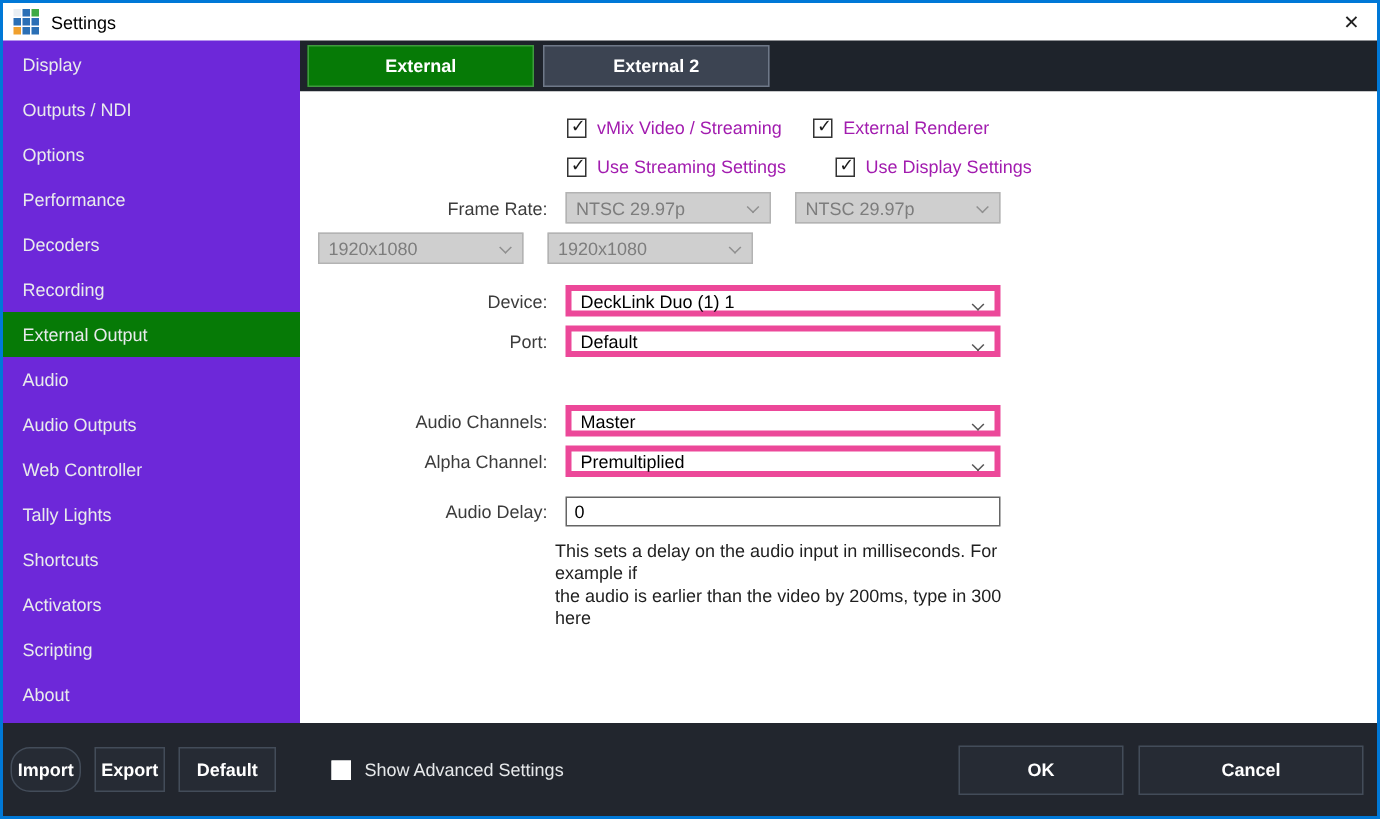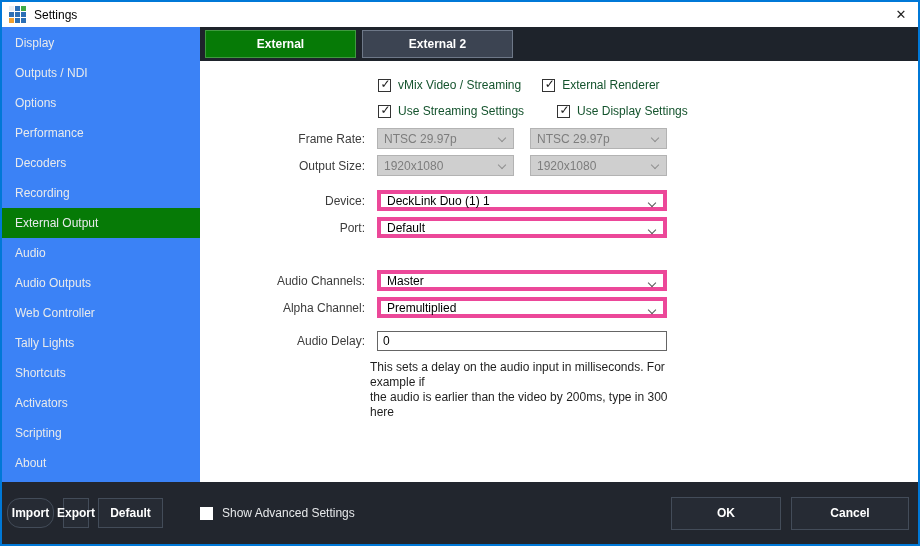--- a/index.html
+++ b/index.html
@@ -18,21 +18,21 @@
   .vmix-logo { display:grid; grid-template-columns:repeat(3,5px); grid-template-rows:repeat(3,5px); gap:1px; margin-right:8px; }
   .vmix-logo i { display:block; }
   .c-blue{background:#2b6fb5}.c-green{background:#3faa44}.c-orange{background:#f0a02e}.c-light{background:#e9eef3}
   .title-text { font-size:12px; color:#000; }
   .close-btn {
     margin-left:auto; width:34px; height:25px; display:flex; align-items:center; justify-content:center;
     color:#222; font-size:13px; cursor:default;
   }
   
   .body { flex:1 1 auto; display:flex; min-height:0; }
-  .sidebar { width:198px; background:#3b82f6; flex:0 0 auto; padding-top:1px; }
+  .sidebar { width:198px; background:#6d28d9; flex:0 0 auto; padding-top:1px; }
   .side-item {
     height:30px; display:flex; align-items:center; padding-left:13px;
     color:#e8eaec; font-size:12px; cursor:default;
   }
   .side-item.selected { background:#067a06; }
   .main { flex:1 1 auto; display:flex; flex-direction:column; min-width:0; }
   .tabstrip {
     height:34px; background:#1e232b; display:flex; align-items:center;
     padding-left:5px; gap:6px; flex:0 0 auto;
   }
@@ -45,21 +45,21 @@
   
   .content { flex:1 1 auto; background:#ffffff; position:relative; }
   .row { position:absolute; left:0; right:0; display:flex; align-items:center; }
   .lbl { width:165px; text-align:right; font-size:12px; color:#3c3c3c; flex:0 0 auto; }
   .ctrl-gap { width:12px; flex:0 0 auto; }
   .cb { width:13px; height:13px; background:#fff; border:1px solid #333; position:relative; flex:0 0 auto; }
   .cb .mark {
     position:absolute; left:0; top:-3px; width:13px; text-align:center;
     font-size:12px; color:#1a1a1a; line-height:15px;
   }
-  .cb-label { font-size:12px; color:#14532d; margin-left:7px; }
+  .cb-label { font-size:12px; color:#a21caf; margin-left:7px; }
   .combo {
     height:21px; display:flex; align-items:center; padding:0 6px; font-size:12px; position:relative;
   }
   .combo .chev {
     position:absolute; right:8px; top:6px; width:6px; height:6px;
     border-right:1.5px solid #555; border-bottom:1.5px solid #555; transform:rotate(45deg);
   }
   .combo.enabled { background:#fff; border:4px solid #ec4899; color:#000; }
   .combo.disabled { background:#cfcfcf; border:1px solid #b3b3b3; color:#7d7d7d; }
   .combo.disabled .chev { border-color:#8f8f8f; }
@@ -72,22 +72,22 @@
   .help { position:absolute; left:170px; top:299px; width:320px; font-size:12px; color:#1f1f1f; line-height:15px; }
   
   .footer {
     height:62px; background:#22262e; flex:0 0 auto; display:flex; align-items:center;
     padding:0 9px 0 5px;
   }
   .f-btn {
     background:#262b34; border:1px solid #434c59; color:#fff; font-weight:bold;
     font-size:12px; height:30px; display:flex; align-items:center; justify-content:center; cursor:default;
   }
-  .btn-import{width:47px; margin-right:9px;border-radius:13px;} .btn-export{width:26px; margin-right:9px;} .btn-default{width:65px;}
-  .btn-ok{width:110px; height:33px; margin-right:10px;} .btn-cancel{width:118px; height:33px;}
+  .btn-import{width:47px; margin-right:9px;border-radius:13px;} .btn-export{width:47px; margin-right:9px;} .btn-default{width:65px;}
+  .btn-ok{width:110px; height:33px; margin-right:10px;} .btn-cancel{width:150px; height:33px;}
   .adv-group { display:flex; align-items:center; margin-left:37px; }
   .cb-dark { width:13px; height:13px; background:#fff; border:1px solid #fff; }
   .adv-label { color:#e6e8ea; font-size:12px; margin-left:9px; }
   .spacer { flex:1 1 auto; }
 </style>
 </head>
 <body>
 
 <div class="window">
 
@@ -169,21 +169,20 @@
             <span class="chev"></span>
           </div>
           <div style="width:16px;"></div>
           <div class="combo disabled w-narrow">
             <span>NTSC 29.97p</span>
             <span class="chev"></span>
           </div>
         </div>
 
         <div class="row" style="top:94px;">
-          <div class="lbl">Output Size:</div>
             <div class="ctrl-gap"></div>
           <div class="combo disabled w-narrow">
             <span>1920x1080</span>
             <span class="chev"></span>
           </div>
           <div style="width:16px;"></div>
           <div class="combo disabled w-narrow">
             <span>1920x1080</span>
             <span class="chev"></span>
           </div>

